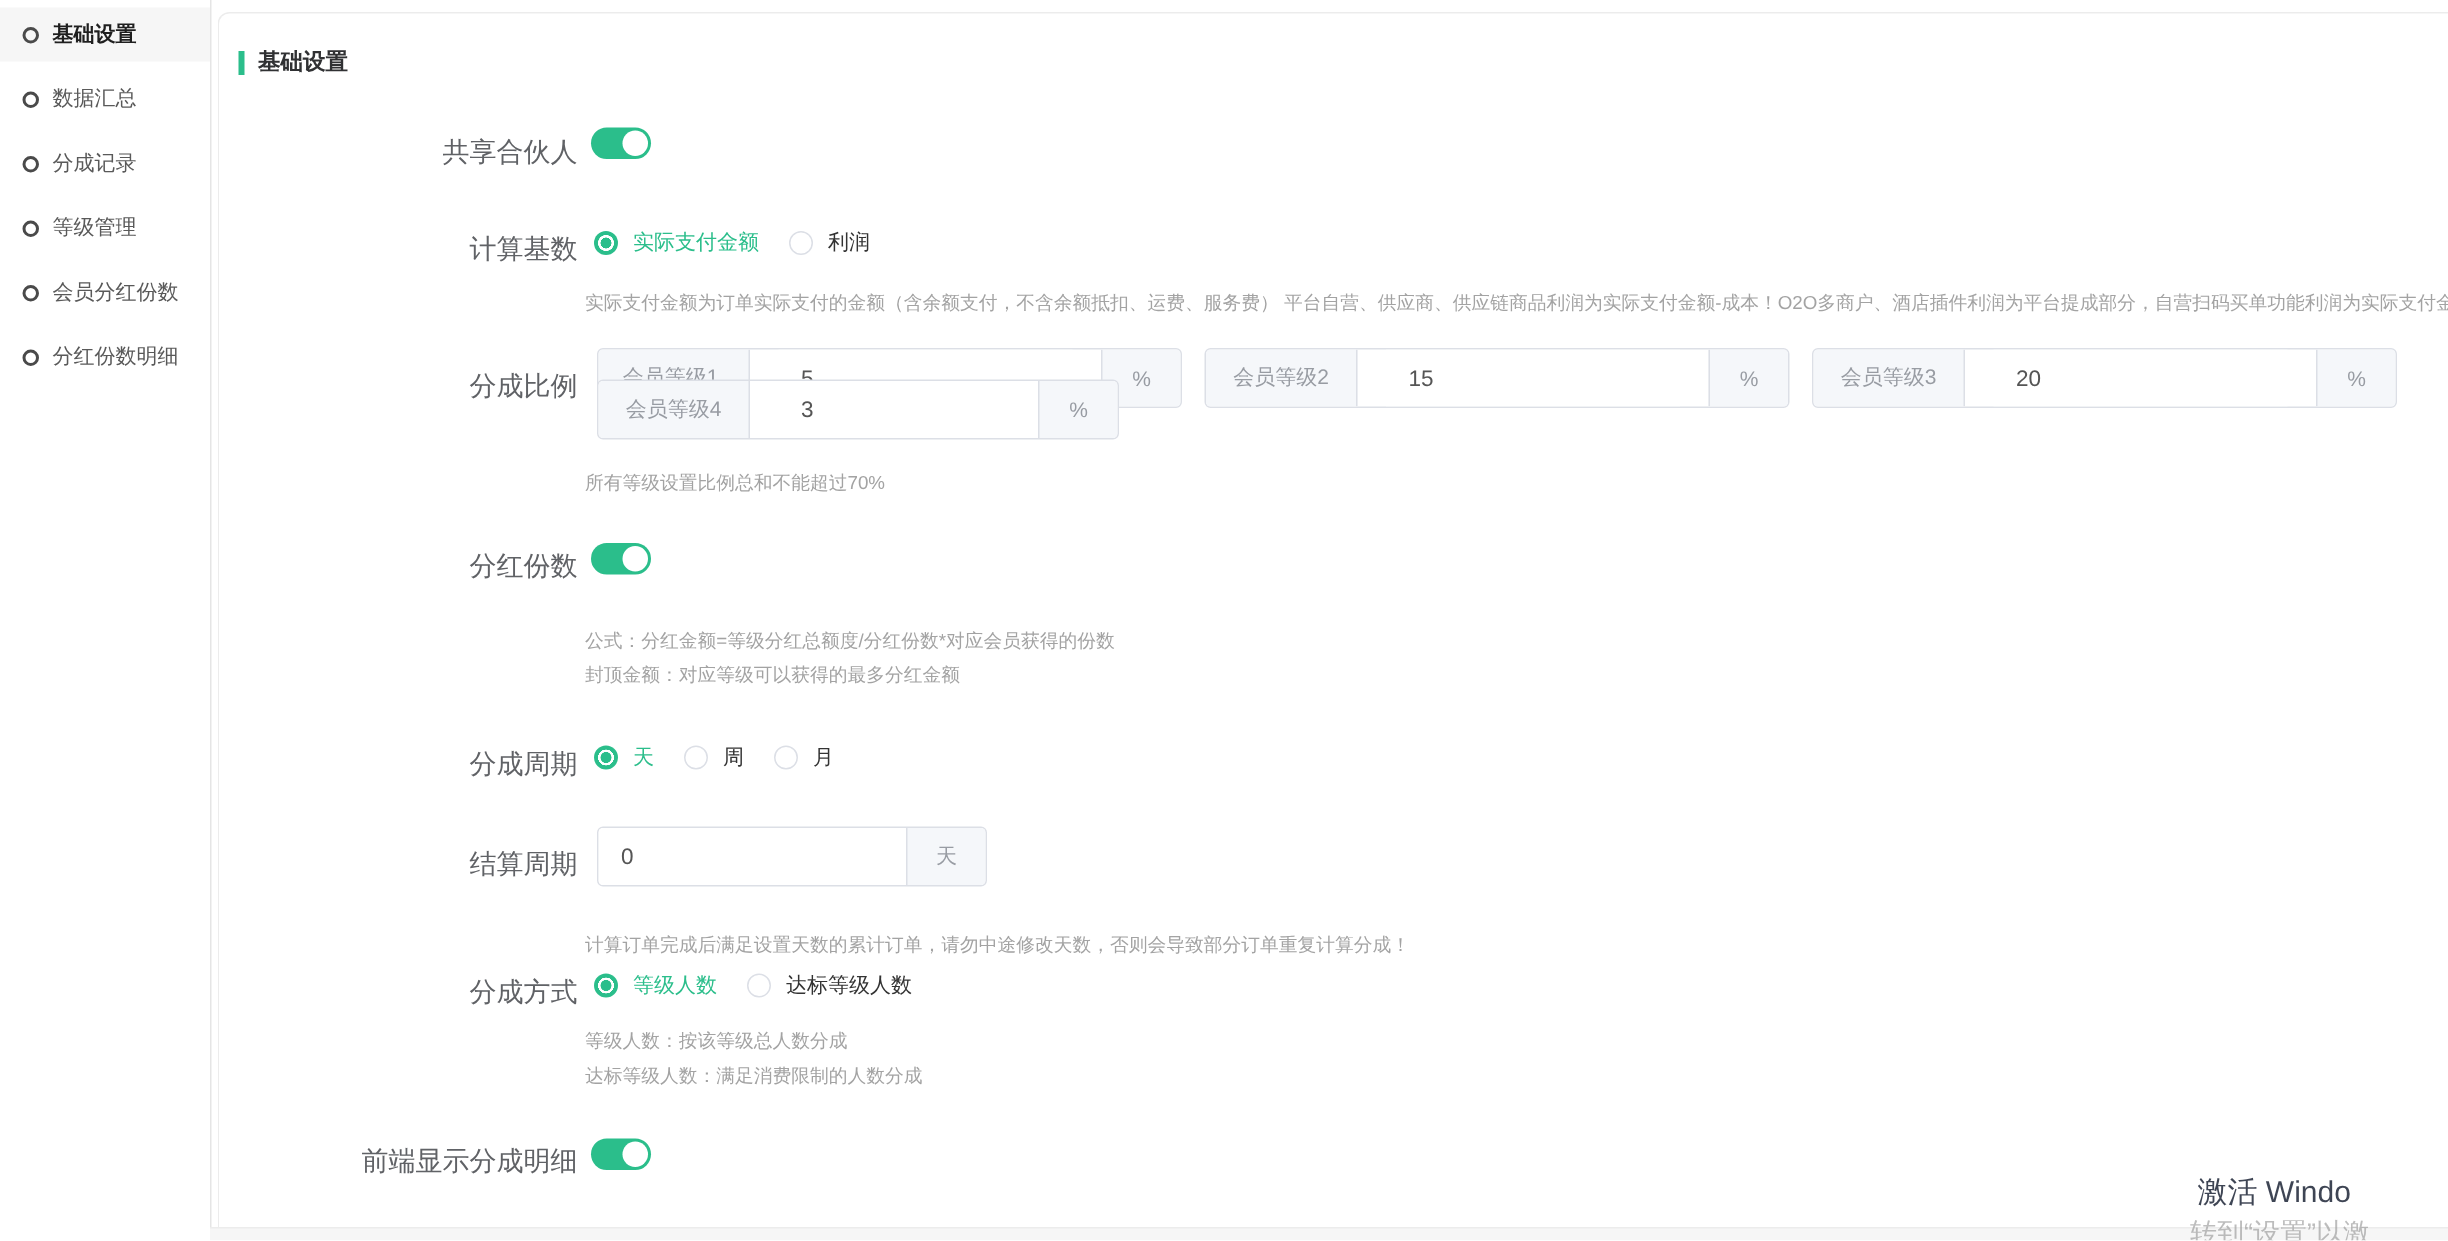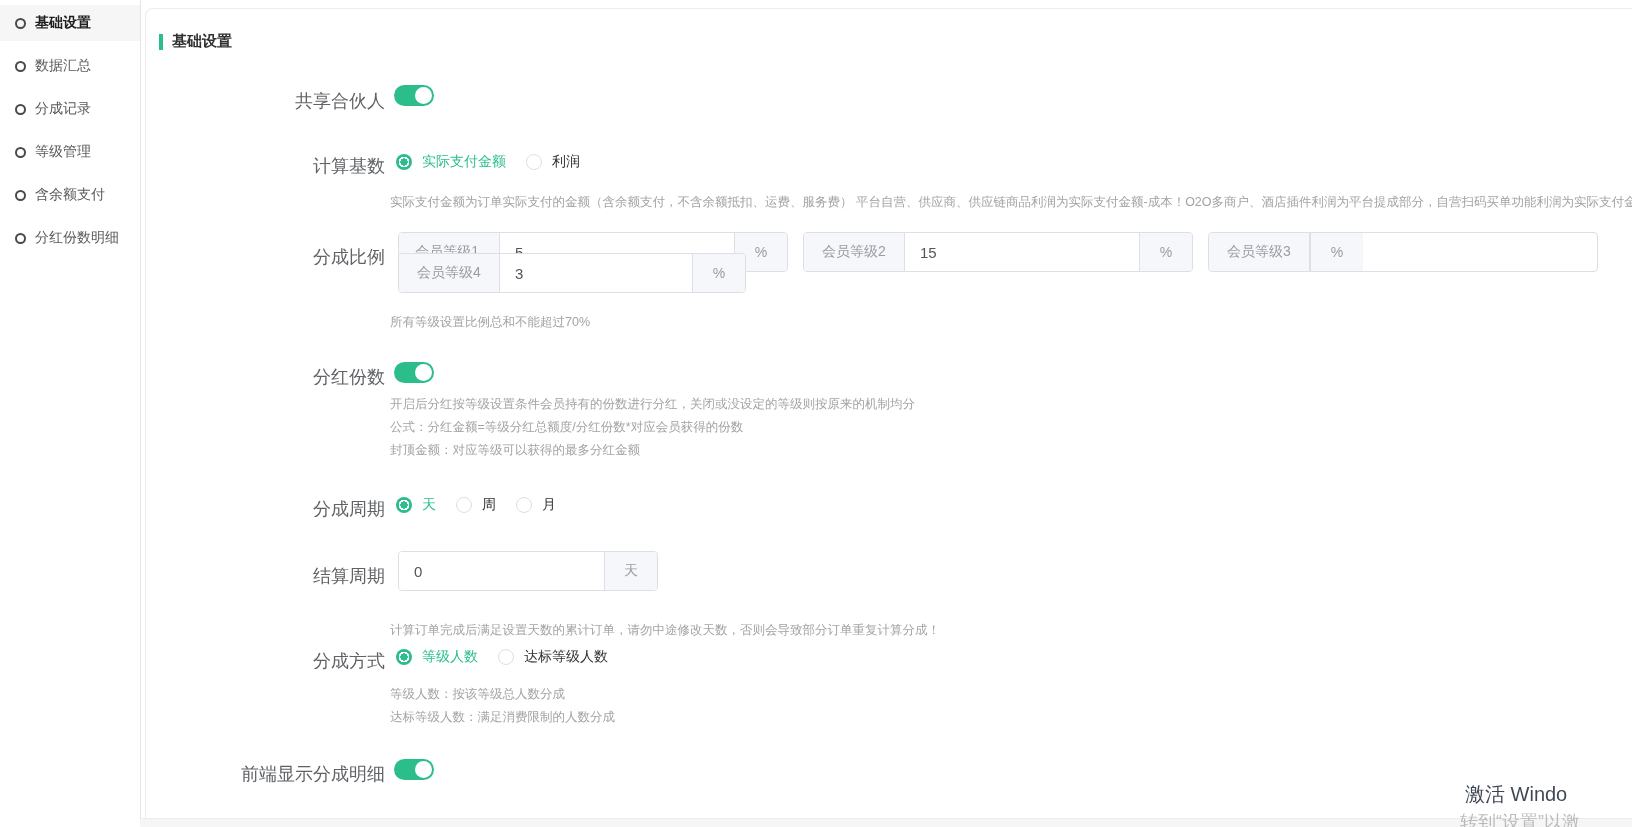--- a/index.html
+++ b/index.html
@@ -32,21 +32,21 @@
   .radio-icon{width:16px;height:16px;border-radius:50%;border:1px solid #dcdfe6;background:#fff;
               box-sizing:border-box;flex:none;}
   .radio-icon.checked{border:none;
       background:radial-gradient(circle,#2bbe8b 0 3.5px,#fff 3.8px 5.2px,#2bbe8b 5.4px 8px);}
   .radio-text{margin-left:10px;font-size:14px;color:#333;white-space:nowrap;}
   .radio-opt.checked .radio-text{color:#2bbe8b;}
 
   .help{position:absolute;left:390px;font-size:12.5px;color:#a3a3a3;white-space:nowrap;z-index:3;}
 
   .igroup{position:absolute;height:40px;display:flex;border:1px solid #dcdfe6;border-radius:4px;
-          box-sizing:border-box;background:#fff;overflow:hidden;z-index:3;}
+          box-sizing:border-box;background:#fff;overflow:hidden;z-index:3;gap:19px;}
   .iaddon{background:#f5f7fa;color:#989ca3;font-size:14px;display:flex;align-items:center;
           justify-content:center;flex:none;white-space:nowrap;}
   .iaddon.pre{width:100px;border-right:1px solid #dcdfe6;}
   .iaddon.post{width:52px;border-left:1px solid #dcdfe6;}
   .iinput{flex:1;border:none;outline:none;padding:0 15px;font-size:15px;color:#555;min-width:0;
           font-family:"Liberation Sans",sans-serif;background:#fff;}
 
   .scroll-track{position:absolute;left:140px;right:0;top:818px;height:9px;background:#f6f6f6;
                 border-top:1px solid #ececec;z-index:4;}
 
@@ -74,21 +74,21 @@
     <div class="side-item" style="top:91px">
       <span class="circle-icon"></span>
       <span class="side-label">分成记录</span>
     </div>
     <div class="side-item" style="top:134px">
       <span class="circle-icon"></span>
       <span class="side-label">等级管理</span>
     </div>
     <div class="side-item" style="top:177px">
       <span class="circle-icon"></span>
-      <span class="side-label">含余额支付</span>
+      <span class="side-label">会员分红份数</span>
     </div>
     <div class="side-item" style="top:220px">
       <span class="circle-icon"></span>
       <span class="side-label">分红份数明细</span>
     </div>
   </div>
 
   <div class="page-title-bar"></div>
   <div class="page-title">基础设置</div>
 
@@ -116,34 +116,34 @@
     <input class="iinput" value="5" style="">
     <span class="iaddon post">%</span>
   </div>
   <div class="igroup" style="left:803px;top:232px;width:390px">
     <span class="iaddon pre">会员等级2</span>
     <input class="iinput" value="15" style="">
     <span class="iaddon post">%</span>
   </div>
   <div class="igroup" style="left:1208px;top:232px;width:390px">
     <span class="iaddon pre">会员等级3</span>
+    <input class="iinput" value="20" style="">
     <span class="iaddon post">%</span>
   </div>
   <div class="igroup" style="left:398px;top:253px;width:348px">
     <span class="iaddon pre">会员等级4</span>
     <input class="iinput" value="3" style="">
     <span class="iaddon post">%</span>
   </div>
   <div class="help" style="top:314px">所有等级设置比例总和不能超过70%</div>
 
   <div class="frow-label" style="top:365px">分红份数</div>
   <div class="toggle" style="left:394px;top:362px">
     <div class="knob"></div>
   </div>
-  <div class="help" style="top:396px">开启后分红按等级设置条件会员持有的份数进行分红，关闭或没设定的等级则按原来的机制均分</div>
   <div class="help" style="top:419px">公式：分红金额=等级分红总额度/分红份数*对应会员获得的份数</div>
   <div class="help" style="top:442px">封顶金额：对应等级可以获得的最多分红金额</div>
 
   <div class="frow-label" style="top:497px">分成周期</div>
   <div class="radio-row" style="left:396px;top:496px">
     <span class="radio-opt checked">
       <span class="radio-icon checked"></span>
       <span class="radio-text">天</span>
     </span>
     <span class="radio-opt">

